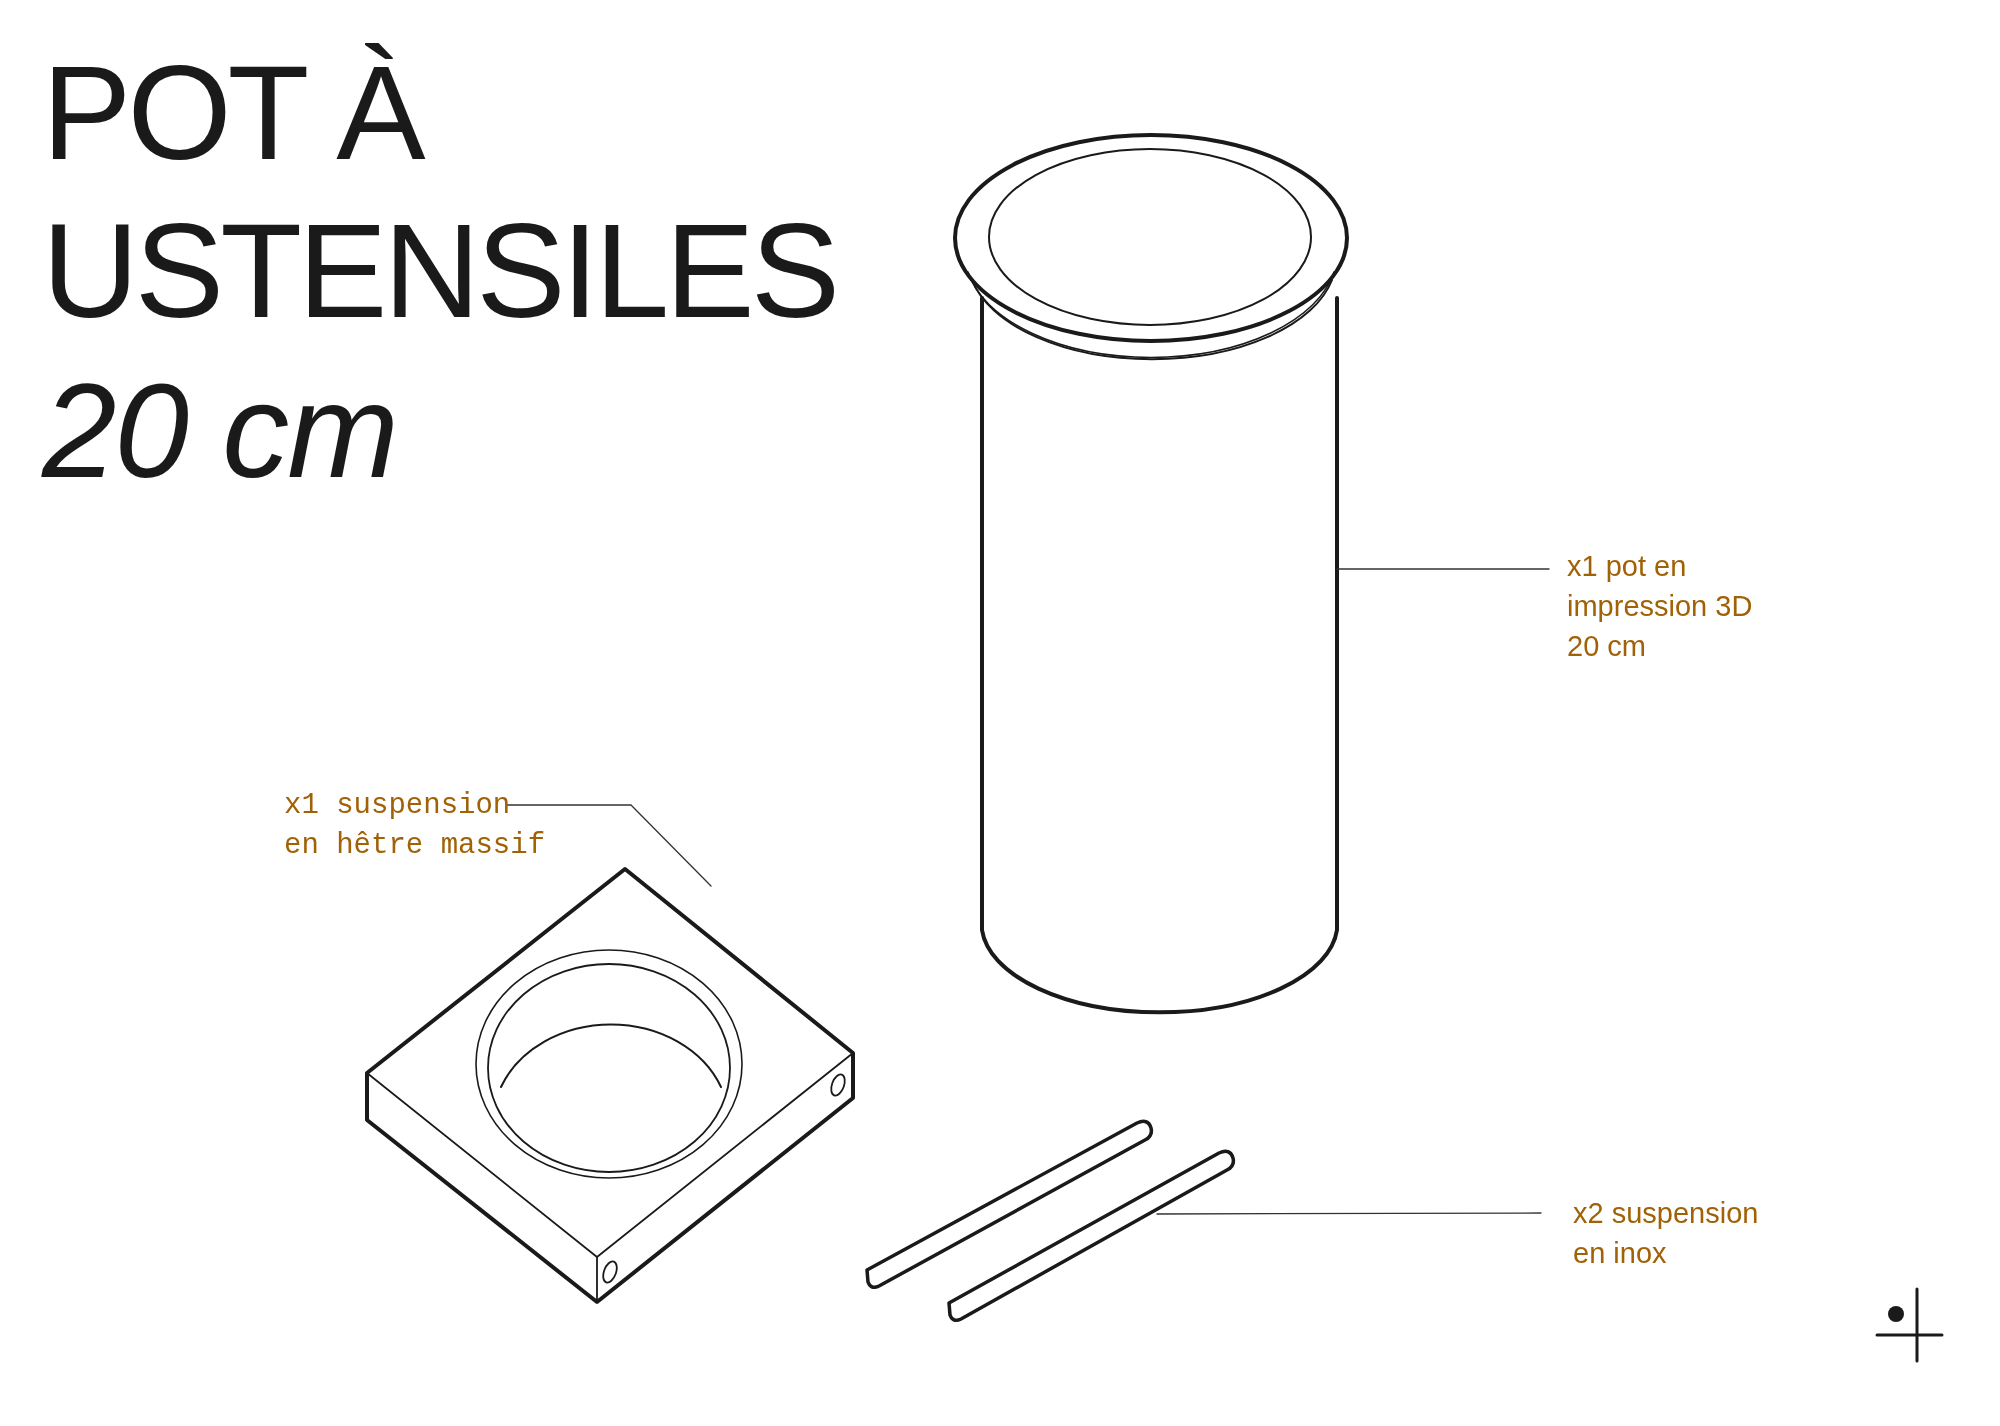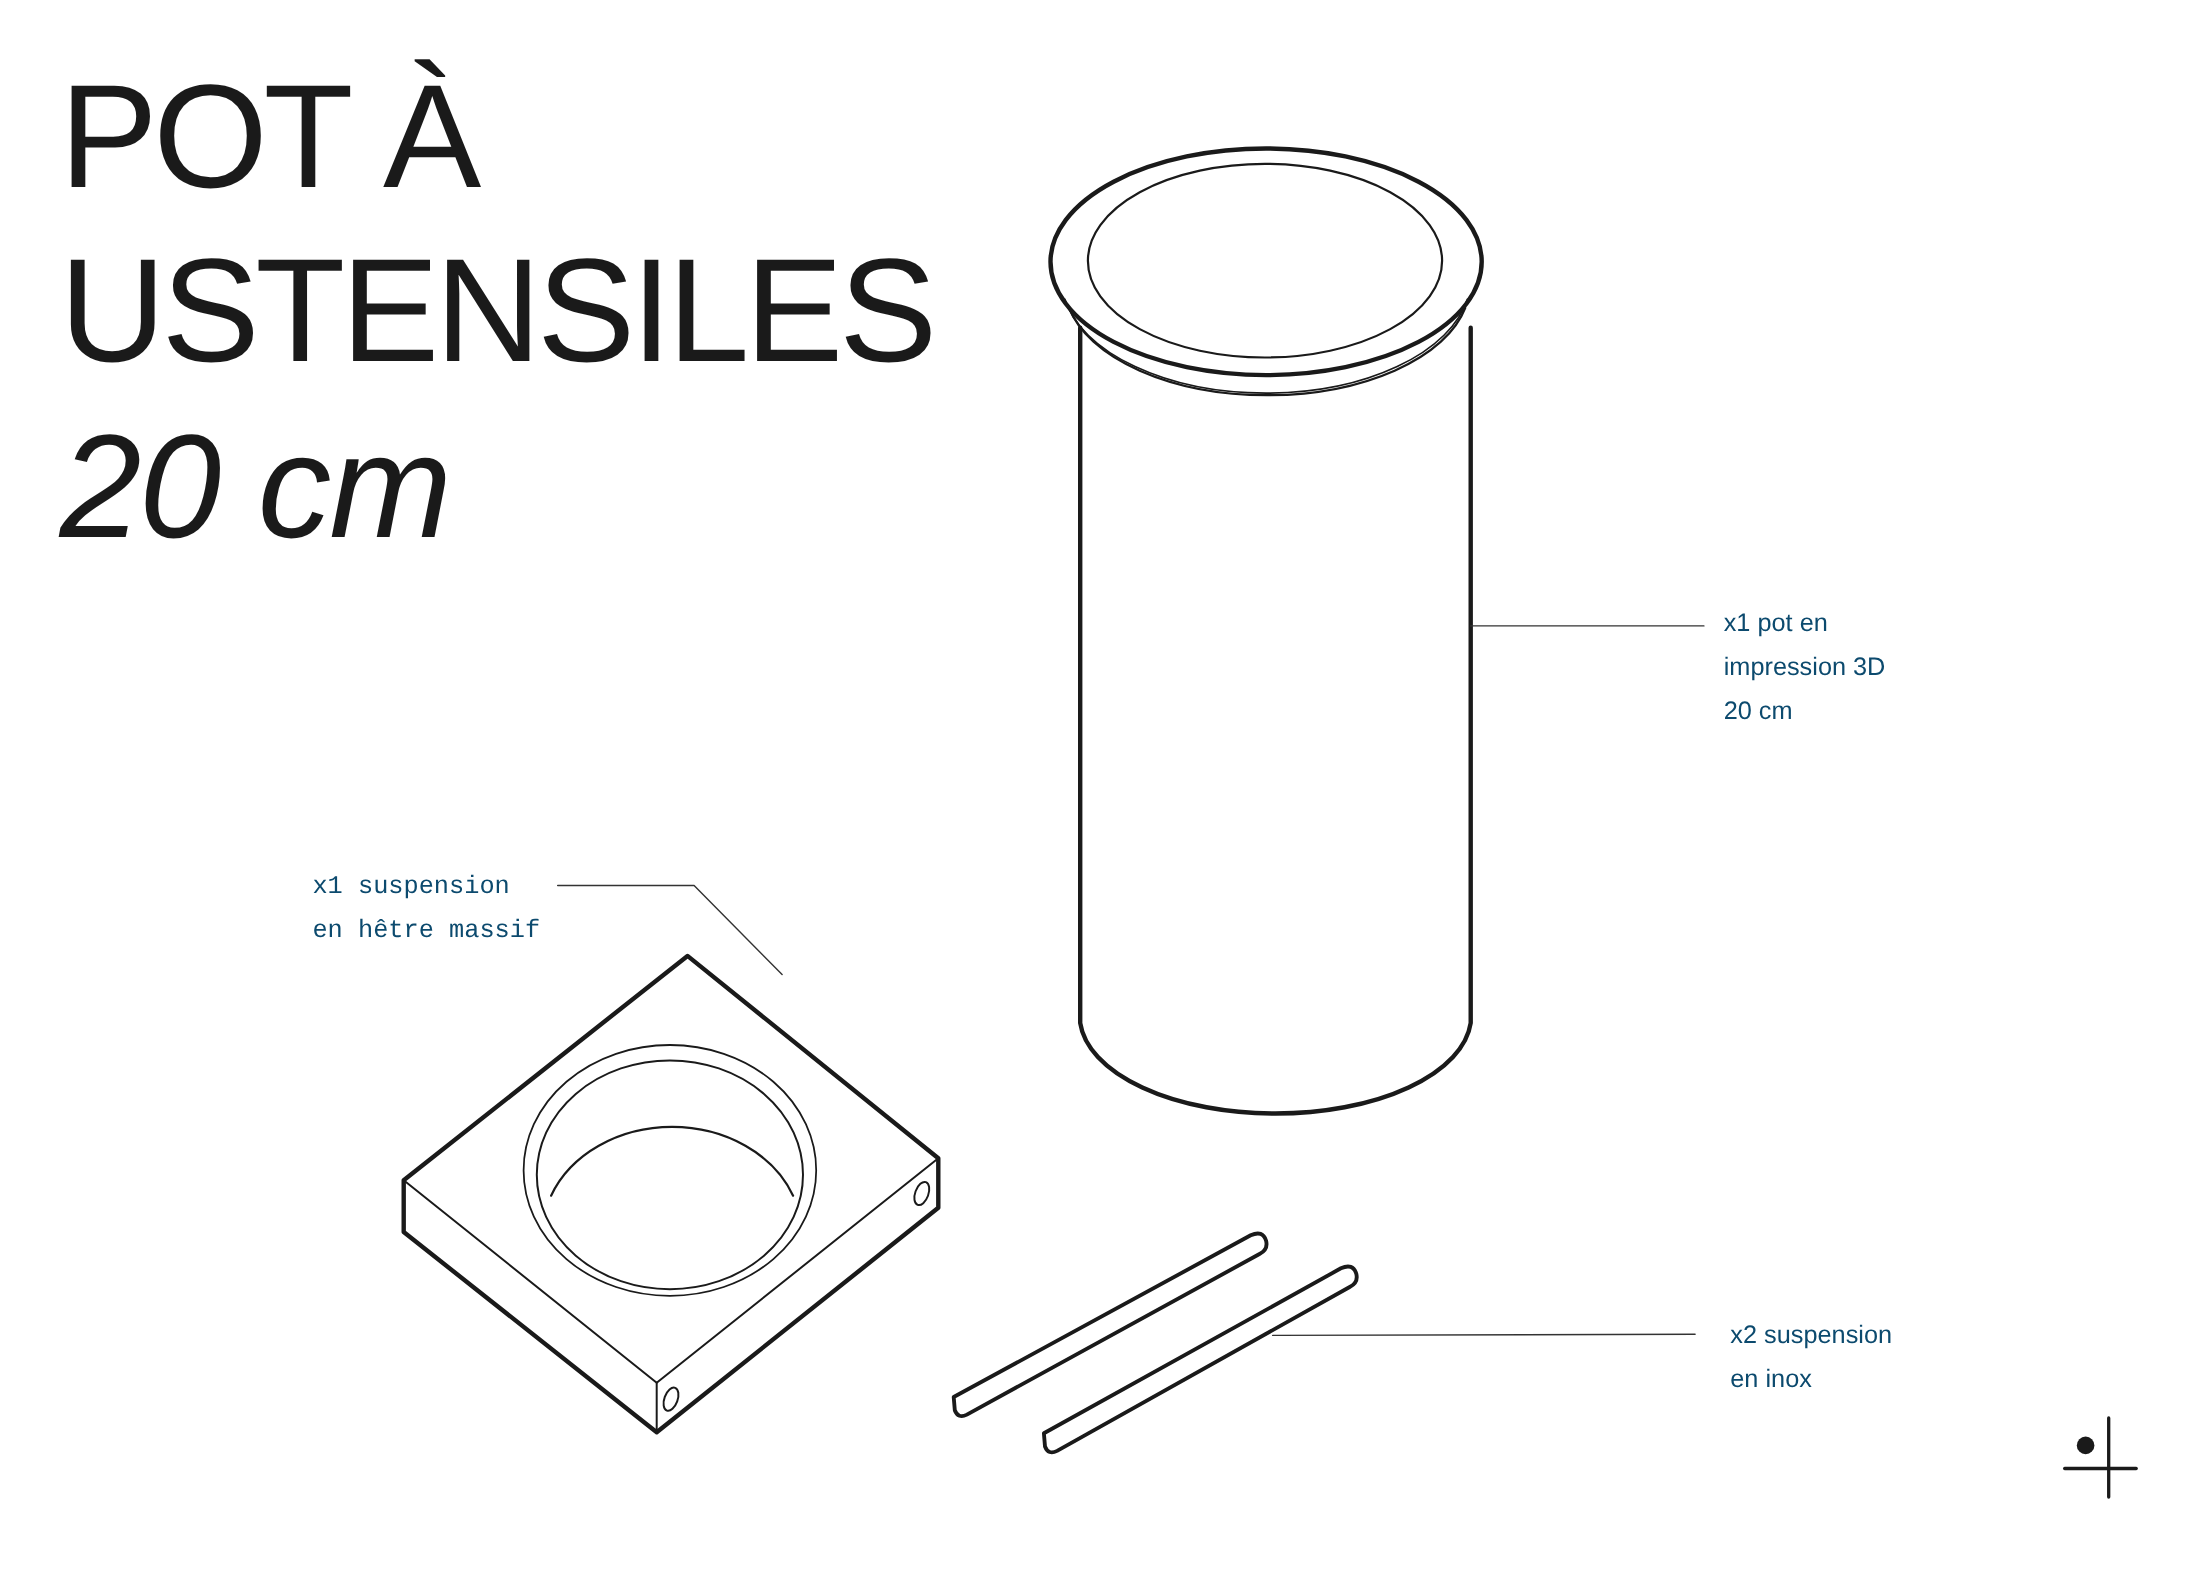--- a/index.html
+++ b/index.html
@@ -1,23 +1,23 @@
 <!DOCTYPE html>
 <html><head>
   <meta charset="utf-8">
   <style>
     html, body { margin: 0; padding: 0; background: #ffffff; }
     body { width: 2000px; height: 1426px; position: relative; overflow: hidden;
            font-family: "Liberation Sans", sans-serif; color: #1a1a1a; }
     .title-line { position: absolute; left: 38px; font-size: 134px; line-height: 1;
-                  font-weight: 400; letter-spacing: -4px; margin: 16px; white-space: nowrap; }
+                  font-weight: 400; letter-spacing: -4px; margin: 4px; white-space: nowrap; }
     .t1 { top: 42px; }
     .t2 { top: 200px; text-align: center; }
     .t3 { top: 360px; font-style: italic; letter-spacing: -2px; }
-    .label { position: absolute; font-size: 23px; line-height: 40px; color: #0c4a6e; white-space: nowrap; }
+    .label { position: absolute; font-size: 29px; line-height: 40px; color: #a16207; white-space: nowrap; }
     .label span { display: block; }
     #drawing { position: absolute; left: 0; top: 0; }
   </style>
 </head>
 <body>
 
 <h1 class="title-line t1">POT À</h1>
 <h1 class="title-line t2">USTENSILES</h1>
 <h1 class="title-line t3">20 cm</h1>
 

